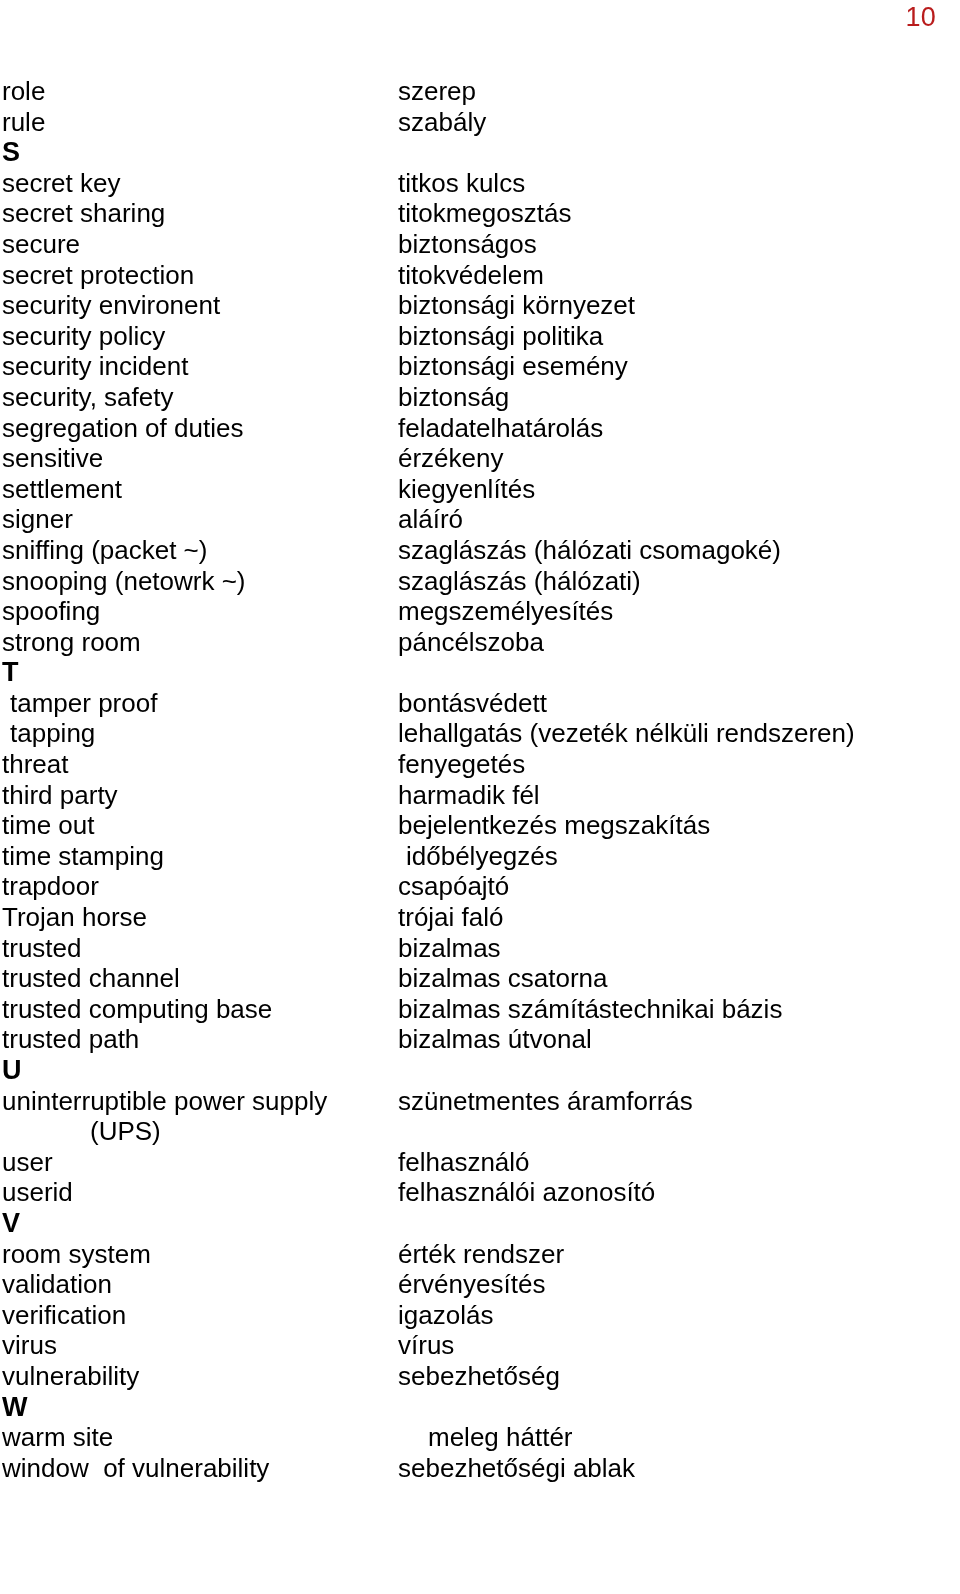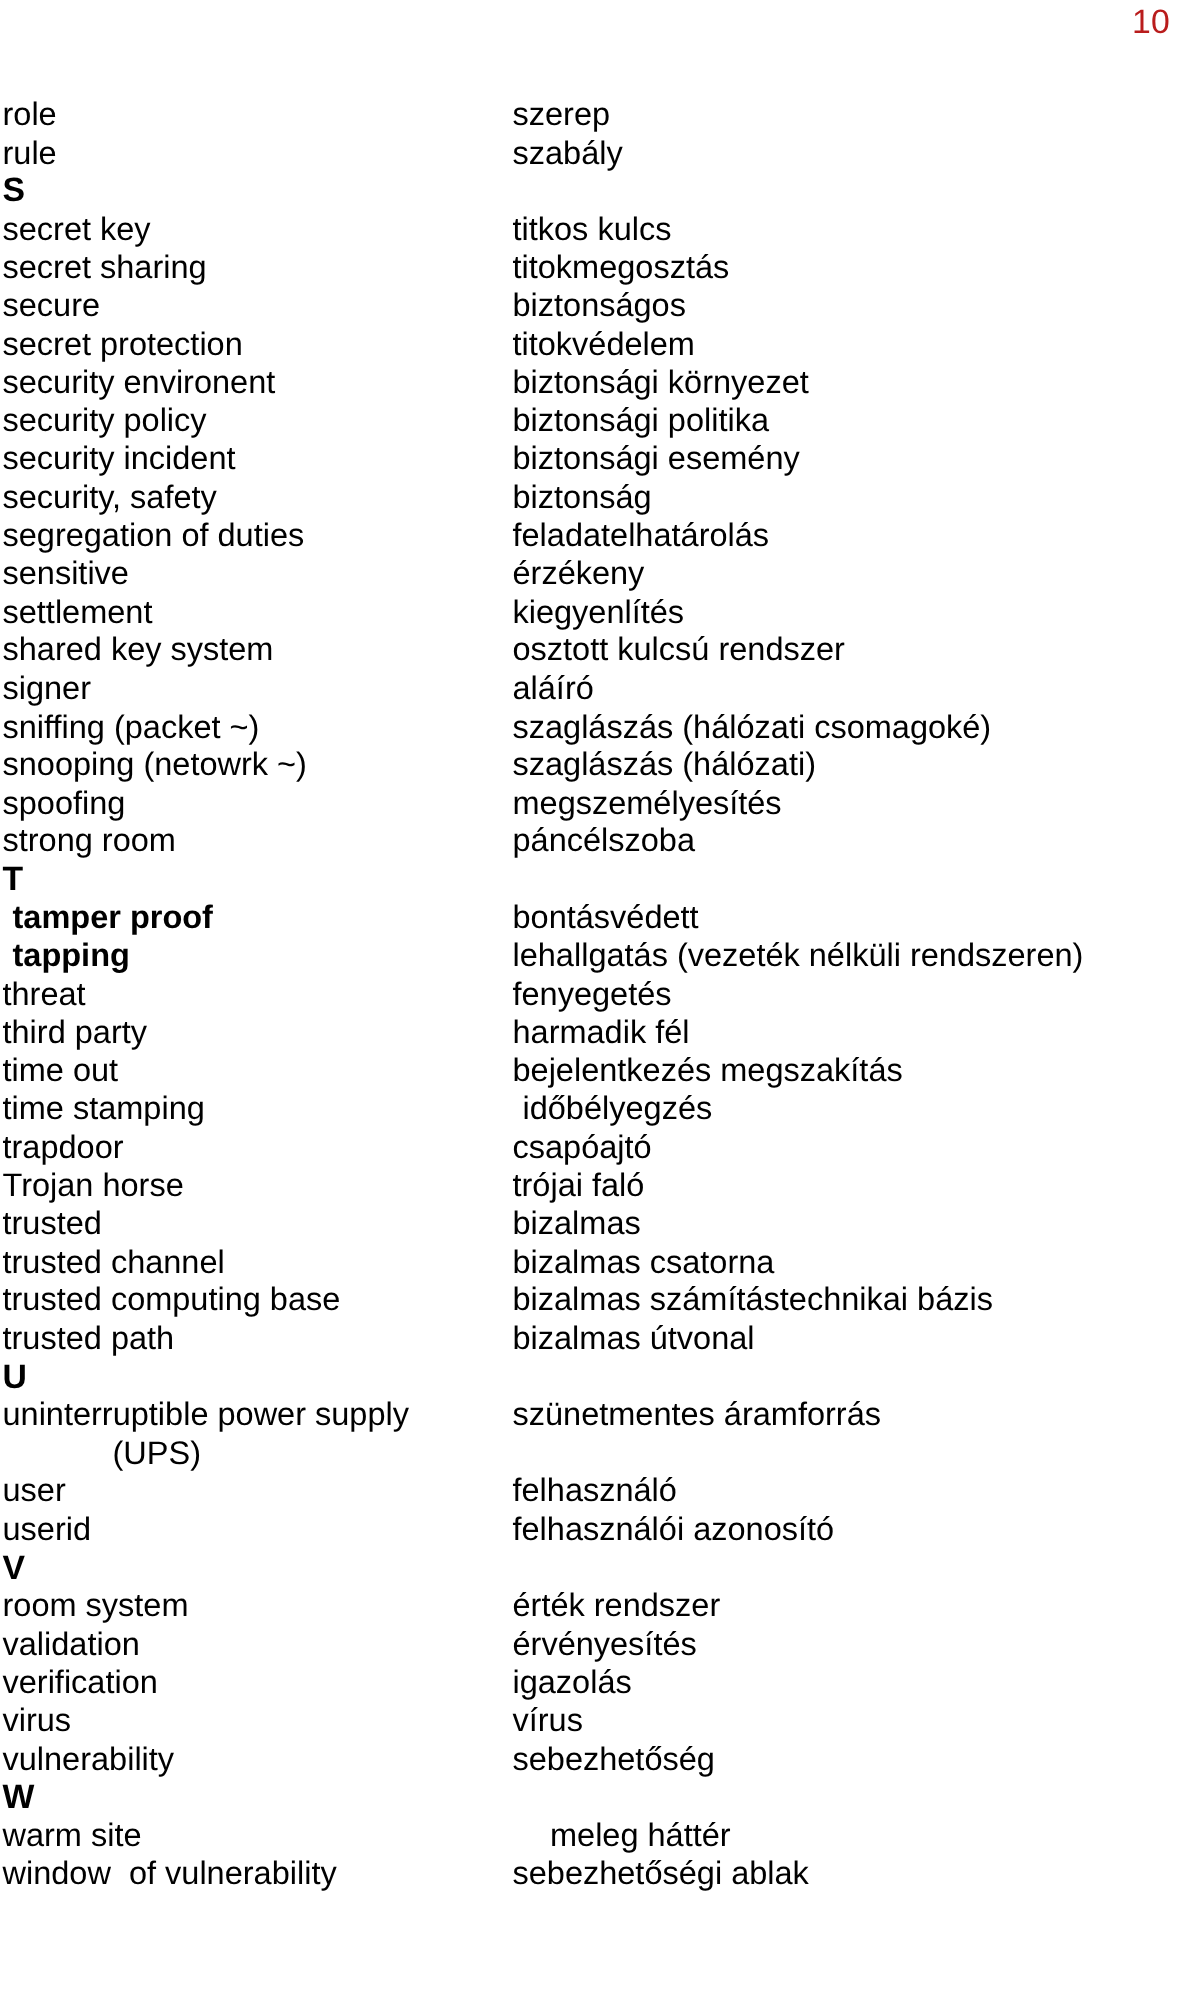--- a/index.html
+++ b/index.html
@@ -49,33 +49,32 @@
     white-space: pre;
     padding-left: 2px;
     box-sizing: border-box;
   }
   .col-hu {
     flex: 1 1 auto;
     font-size: 26px;
     line-height: 30.6px;
     white-space: pre;
     box-sizing: border-box;
-    margin-left: 12px;
   }
   .letter {
     font-size: 27px;
     font-weight: bold;
     line-height: 30.6px;
     padding-left: 2px;
     white-space: pre;
   }
   .row.letter-row {
     height: 30.6px;
   }
-  .indent-sm { padding-left: 10px; font-weight: bold; }
+  .indent-sm { padding-left: 10px; }
   .indent-lg { padding-left: 62px; margin-left: 28px; }
   .indent-hu-sm { padding-left: 8px; }
   .indent-hu-md { padding-left: 30px; }
 </style>
 </head>
 <body>
 
 <div id="page">
 
   <div id="page-number">10</div>
@@ -130,24 +129,20 @@
       </div>
       <div class="row">
         <div class="col-en">sensitive</div>
         <div class="col-hu">érzékeny</div>
       </div>
       <div class="row">
         <div class="col-en">settlement</div>
         <div class="col-hu">kiegyenlítés</div>
       </div>
       <div class="row">
-        <div class="col-en">shared key system</div>
-        <div class="col-hu">osztott kulcsú rendszer</div>
-      </div>
-      <div class="row">
         <div class="col-en">signer</div>
         <div class="col-hu">aláíró</div>
       </div>
       <div class="row">
         <div class="col-en">sniffing (packet ~)</div>
         <div class="col-hu">szaglászás (hálózati csomagoké)</div>
       </div>
       <div class="row">
         <div class="col-en">snooping (netowrk ~)</div>
         <div class="col-hu">szaglászás (hálózati)</div>

